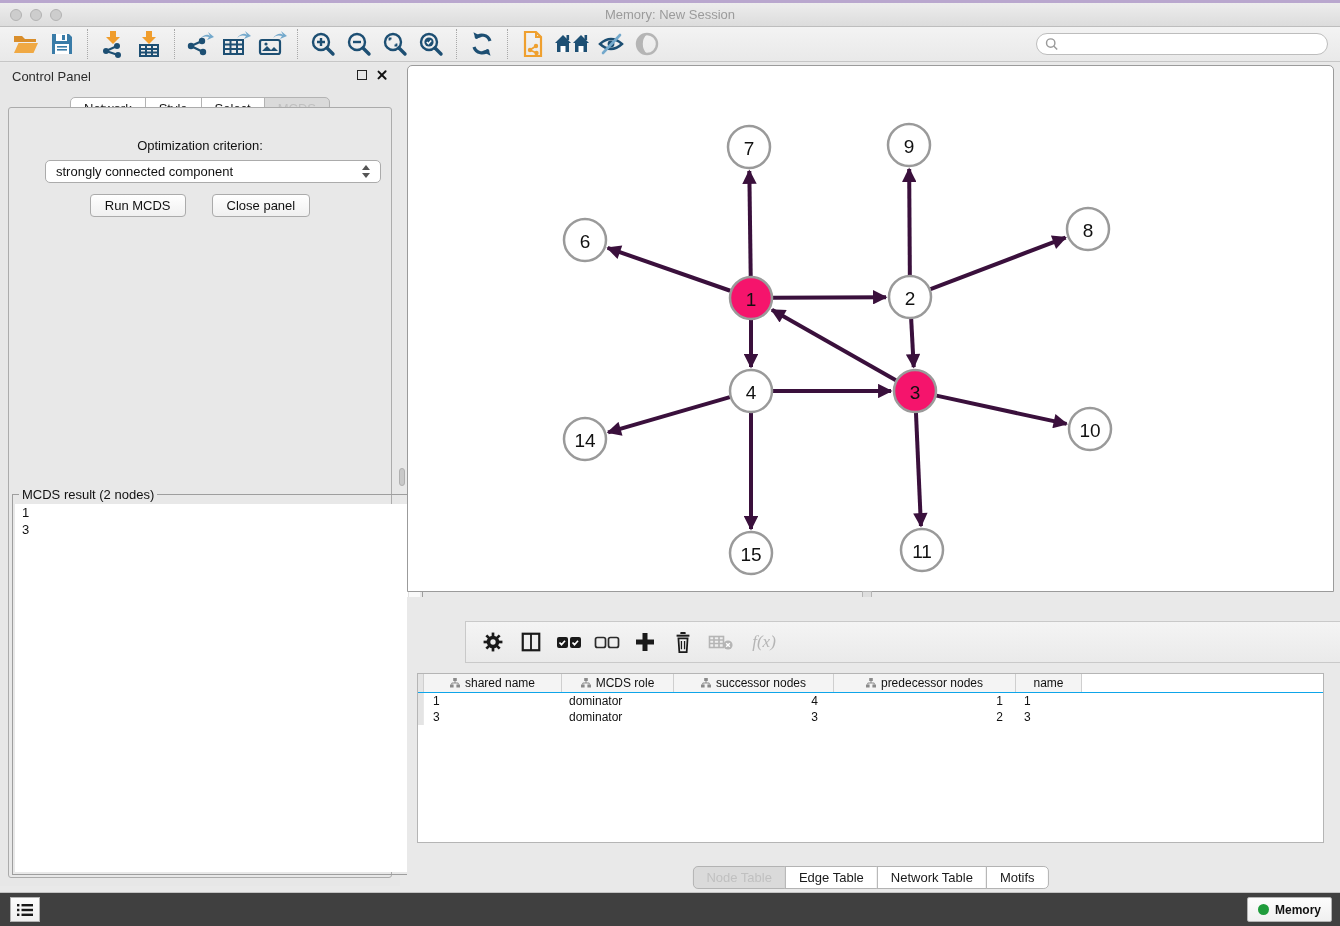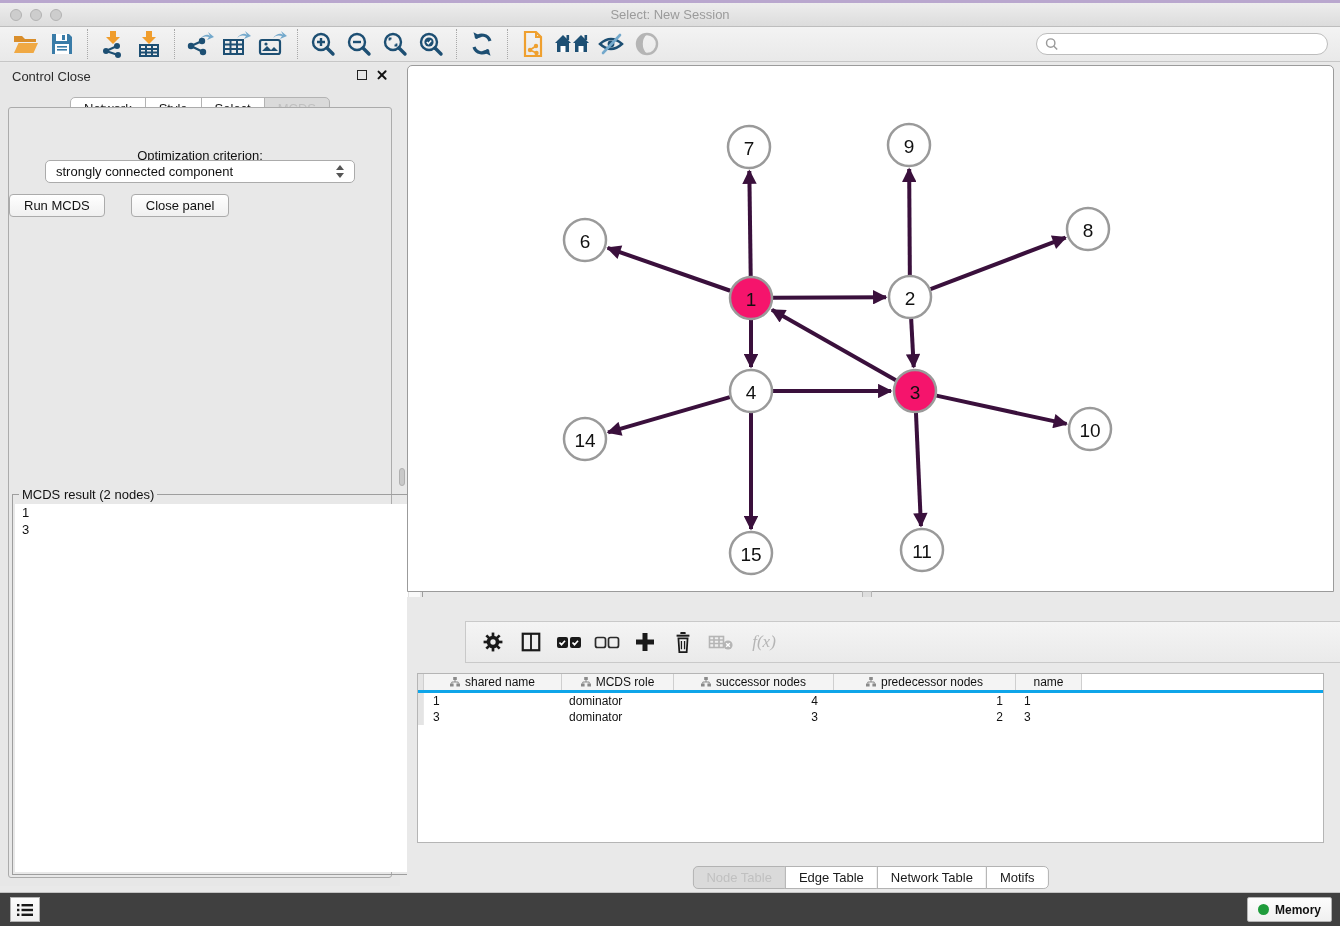--- a/index.html
+++ b/index.html
@@ -37,28 +37,28 @@
 
   .tabrow { position:absolute; display:flex; }
   .tab { font-size:13px; padding:3px 13px; background:#fff; border:1px solid #b3b3b3; margin-left:-1px; color:#1a1a1a; white-space:nowrap; }
   .tab:first-child { border-radius:5px 0 0 5px; margin-left:0; }
   .tab:last-child { border-radius:0 5px 5px 0; }
   .tab.sel { background:#dadada; color:#c0c0c0; }
 
   #cp-tabs { top:34px; left:50%; transform:translateX(-50%); }
   #cp-pane { position:absolute; left:8px; top:44px; width:384px; height:771px;
     border:1px solid #ababab; border-radius:3px; background:#e8e8e8; }
-  #opt-label { position:absolute; top:30px; width:100%; text-align:center; font-size:13px; color:#111;margin-top:10px; }
-  #criterion-select { position:absolute; left:36px; top:52px; width:310px; height:23px; background:#fff;
+  #opt-label { position:absolute; top:30px; width:100%; text-align:center; font-size:13px; color:#111; }
+  #criterion-select { position:absolute; left:36px; top:52px; width:336px; height:23px; background:#fff;
     border:1px solid #ababab; border-radius:5px; font-size:13px; display:flex; align-items:center; padding:0 10px; color:#111; }
   .stepper { margin-left:auto; display:flex; flex-direction:column; gap:3px; }
   .stepper i { width:0; height:0; border-left:4px solid transparent; border-right:4px solid transparent; display:block; }
   .stepper .up { border-bottom:5px solid #555; }
   .stepper .dn { border-top:5px solid #555; }
-  #cp-buttons { position:absolute; top:86px; width:100%; display:flex; justify-content:flex-start; gap:26px; }
+  #cp-buttons { position:absolute; top:86px; width:100%; display:flex; justify-content:center; gap:26px; }
   .btn { background:linear-gradient(#ffffff,#f0f0f0); border:1px solid #ababab; border-radius:4px;
     font-size:13px; padding:3px 14px; color:#111; }
 
   #result-box { position:absolute; left:3px; top:386px; width:411px; height:381px; border:1px solid #9e9e9e; }
   #result-title { position:absolute; left:6px; top:-8px; background:#e8e8e8; padding:0 3px; font-size:13px; color:#111; }
   #result-body { position:absolute; left:2px; top:9px; right:2px; bottom:2px; background:#fff; }
   #result-scroll { position:absolute; right:0; top:0; bottom:0; width:12px; background:#fafafa; border-left:1px solid #e2e2e2; }
   .result-line { font-size:13px; color:#111; padding:1px 7px; }
 
   
@@ -75,21 +75,21 @@
   #h-grip { left:862px; top:591px; width:10px; height:7px; background:#dedede; border:1px solid #b5b5b5; }
 
   
   #table-panel { left:407px; top:597px; width:927px; height:291px; background:#e9e9e9; }
   #tp-toolbar { position:absolute; left:10px; top:24px; width:907px; height:42px;
     background:linear-gradient(#f4f4f4,#eaeaea); border:1px solid #c9c9c9; display:flex; align-items:center; padding:0 10px; gap:4px;margin-left:48px; }
   .tp-btn { width:34px; height:34px; display:flex; align-items:center; justify-content:center; }
   .fx-label { font-family:"Liberation Serif","DejaVu Serif",serif; font-style:italic; font-size:17px; color:#b5b5b5; }
 
   #node-table { position:absolute; left:10px; top:76px; width:907px; height:170px; background:#fff; border:1px solid #b5b5b5; overflow:hidden; }
-  #nt-header { display:flex; height:19px; border-bottom:3px solid #0ea5e9; }
+  #nt-header { display:flex; height:19px; border-bottom:1px solid #0ea5e9; }
   .gutter { width:6px; background:#e4e4e4; border-right:1px solid #cfcfcf; height:100%; }
   .th { background:#f4f4f4; border-right:1px solid #cfcfcf; display:flex; align-items:center; justify-content:center; gap:5px;
     font-size:12px; color:#111; }
   .th .attr-ico { flex:0 0 auto; }
   .tr { display:flex; height:16px; align-items:center; }
   .td { font-size:12px; color:#111; overflow:hidden; white-space:nowrap; }
   .c1 { width:138px; } .c2 { width:112px; } .c3 { width:160px; } .c4 { width:182px; } .c5 { width:66px; }
   .td.c1 { padding-left:9px; } .td.c2 { padding-left:7px; }
   .td.c3 { text-align:right; padding-right:16px; } .td.c4 { text-align:right; padding-right:13px; }
   .td.c5 { padding-left:8px; }
@@ -106,21 +106,21 @@
   #memory-dot { width:11px; height:11px; border-radius:50%; background:#1f9c3c; }
 </style>
 </head>
 <body>
 
 <div class="abs" id="desktop-strip"></div>
 <div class="abs" id="titlebar">
   <span class="tl-dot" style="left:10px"></span>
   <span class="tl-dot" style="left:30px"></span>
   <span class="tl-dot" style="left:50px"></span>
-  <div id="win-title">Select: New Session</div>
+  <div id="win-title">Memory: New Session</div>
 </div>
 
 <div class="abs" id="toolbar">
   <div class="tbtn">
     <svg width="26" height="24" viewBox="0 0 26 24">
       <path d="M1 4h8l3 3h11v3H1z" fill="#d98e2b"></path>
       <path d="M1 21l4.5-10H25l-4.5 10z" fill="#f0a944"></path>
     </svg>
   </div>
   <div class="tbtn">
@@ -256,21 +256,21 @@
     <svg width="14" height="14" viewBox="0 0 14 14">
       <circle cx="6" cy="6" r="4.4" fill="none" stroke="#9a9a9a" stroke-width="1.5"></circle>
       <path d="M9.4 9.4l3.4 3.4" stroke="#9a9a9a" stroke-width="1.5"></path>
     </svg>
     <input id="search-input" placeholder="" style="">
   </div>
 </div>
 
 <div class="abs" id="control-panel">
   <div class="panel-head">
-    <span class="panel-title">Control Close</span>
+    <span class="panel-title">Control Panel</span>
     <span class="float-ico" style="right:33px"></span>
     <span class="close-ico" style="right:12px"></span>
   </div>
   <div class="tabrow" id="cp-tabs">
     <span class="tab">Network</span>
     <span class="tab">Style</span>
     <span class="tab">Select</span>
     <span class="tab sel">MCDS</span>
   </div>
   <div id="cp-pane">

